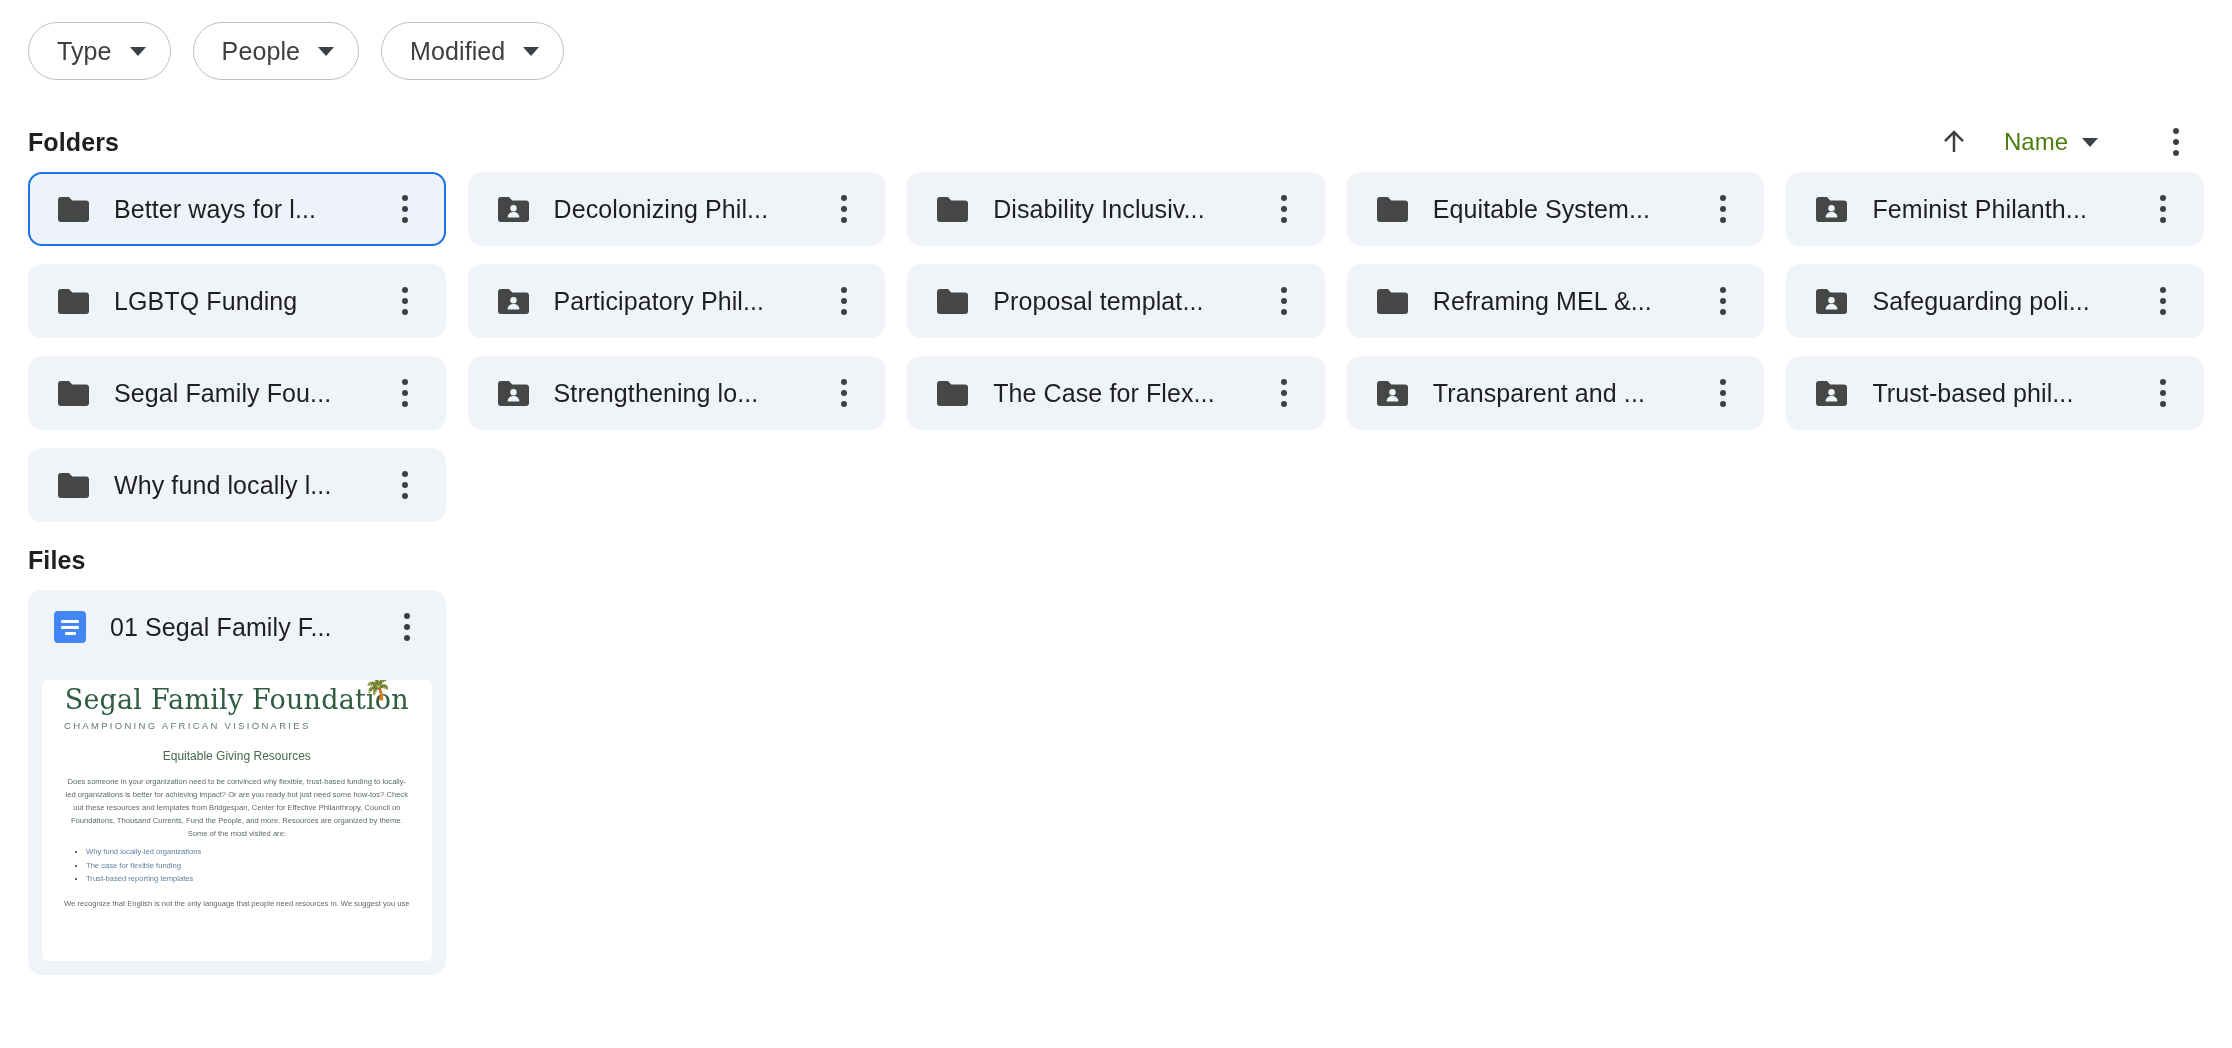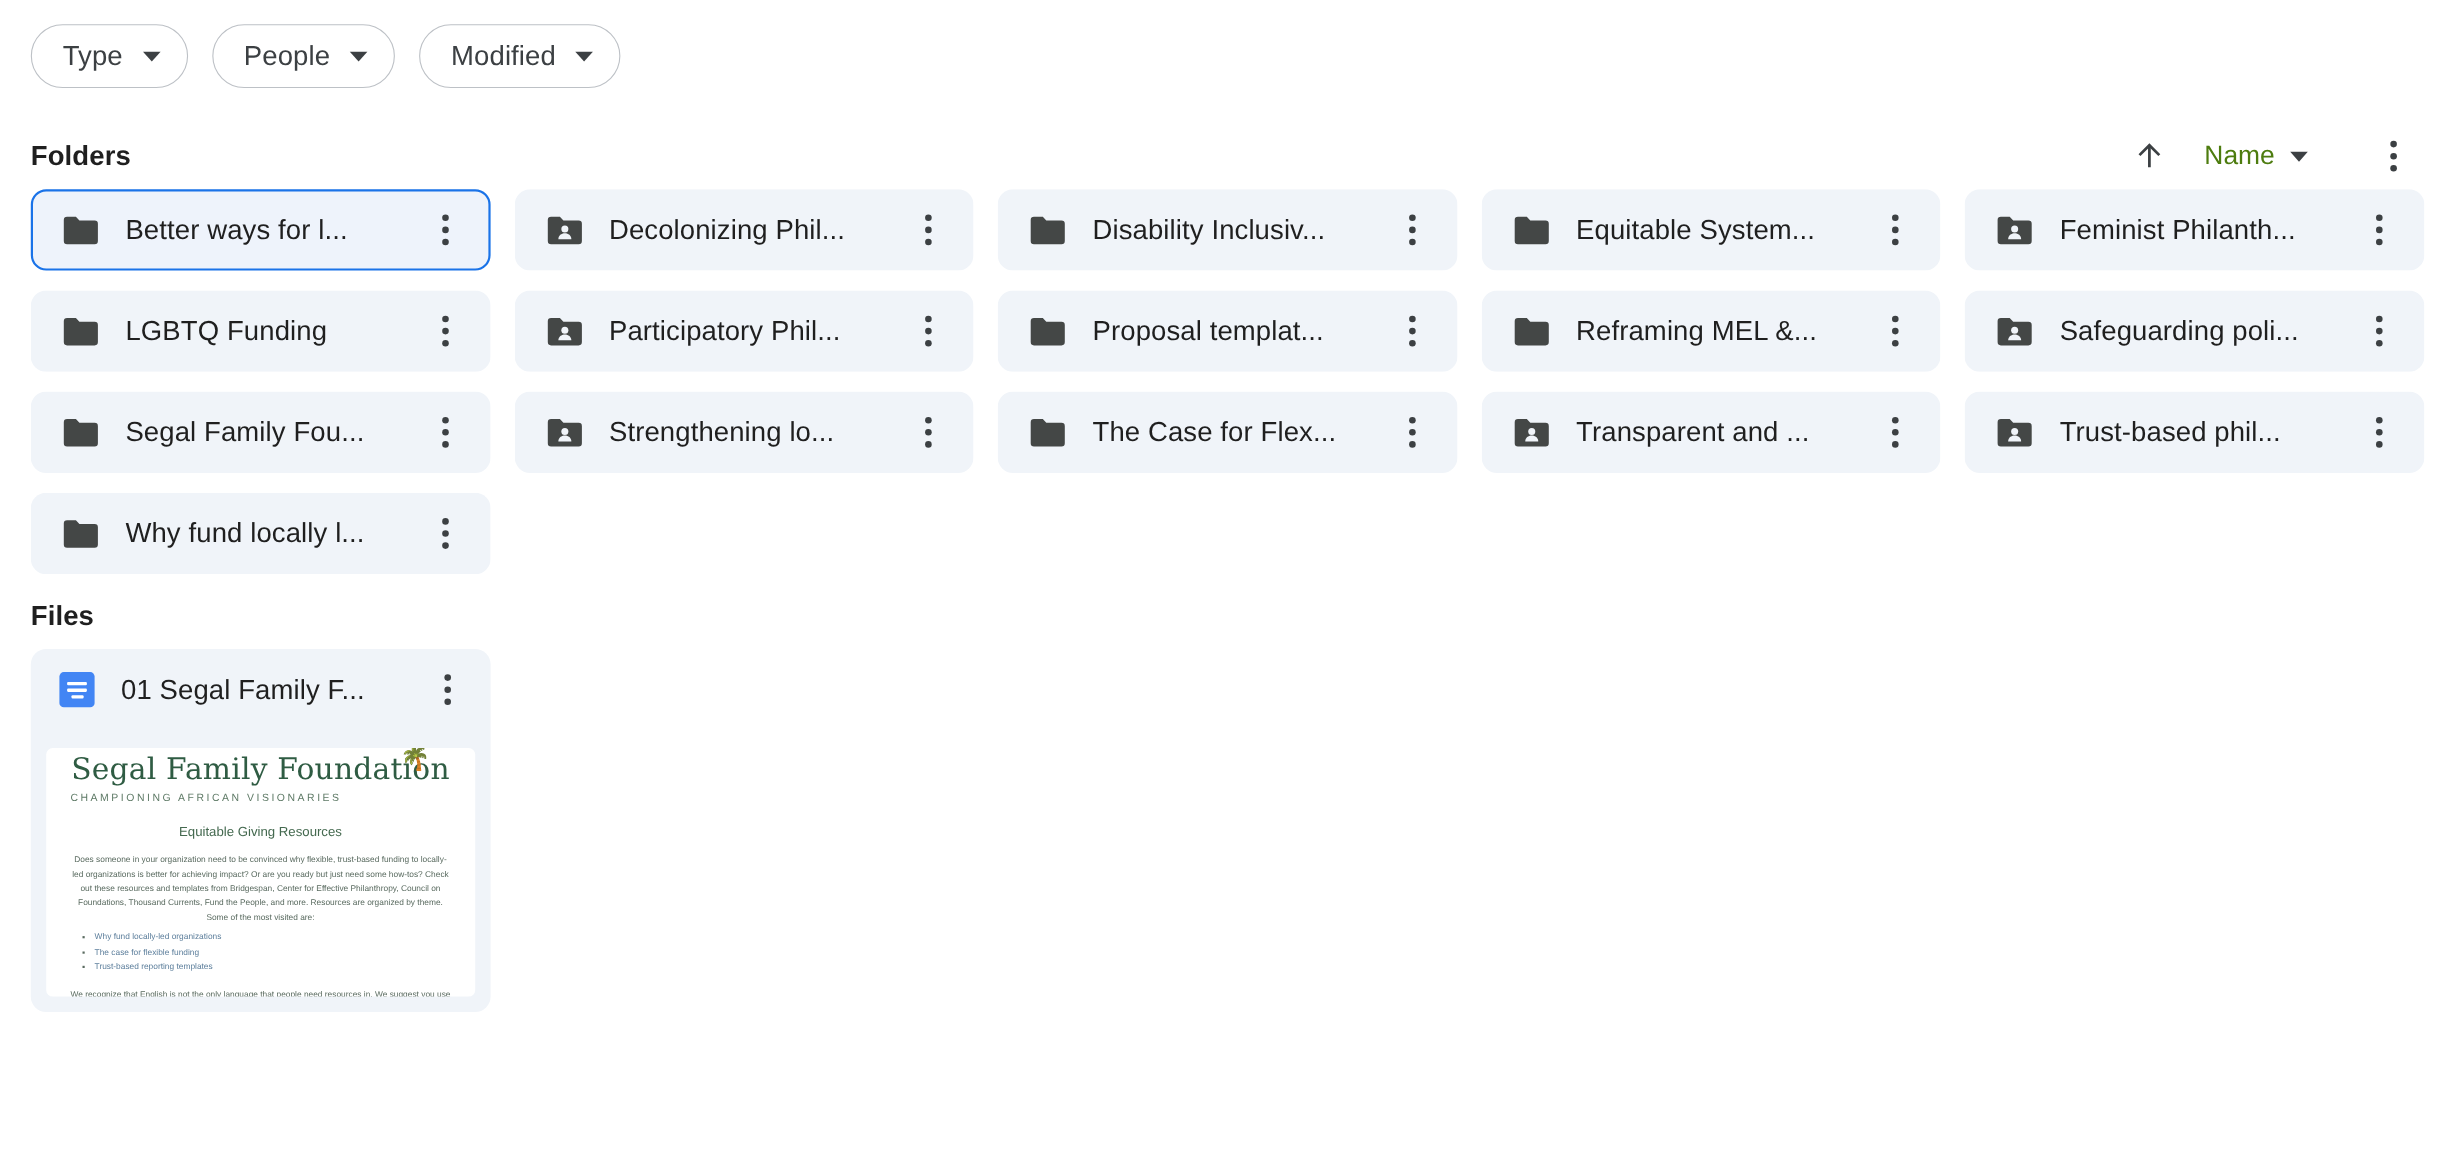--- a/index.html
+++ b/index.html
@@ -159,21 +159,21 @@
     gap: 18px 22px;
     padding: 0 28px;
   }
   .file-card {
     background: #f0f4f9;
     border-radius: 14px;
     overflow: hidden;
     cursor: pointer;
     display: flex;
     flex-direction: column;
-    height: 330px;
+    height: 385px;
   }
   .file-head {
     display: flex;
     align-items: center;
     height: 74px;
     flex: 0 0 74px;
     padding: 0 14px 0 26px;
   }
   .doc-icon {
     flex: 0 0 auto;

